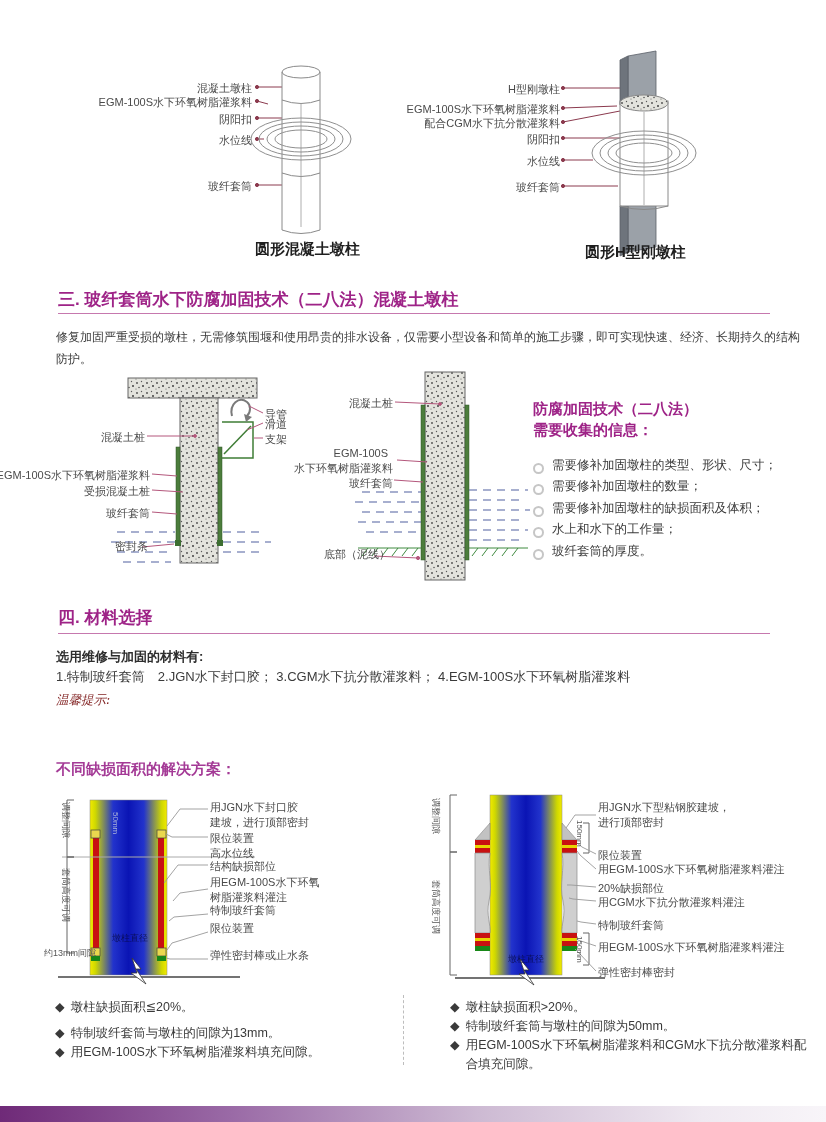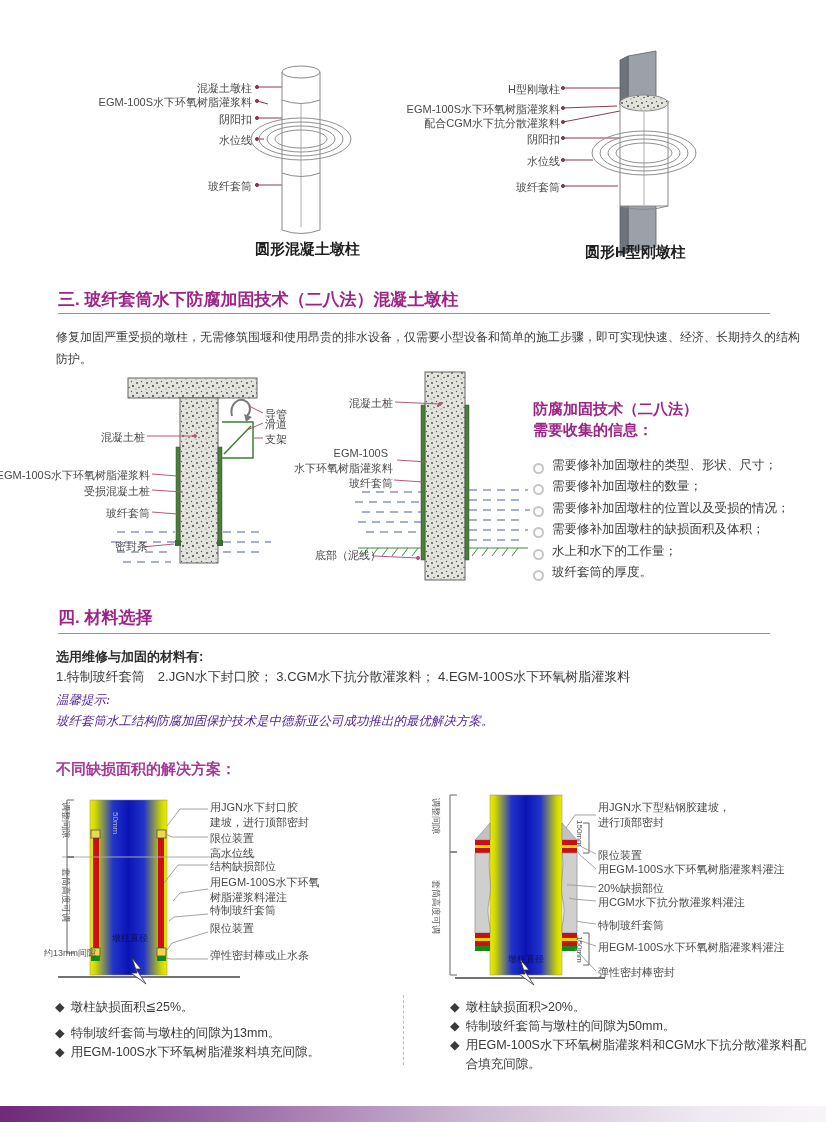--- a/index.html
+++ b/index.html
@@ -10,21 +10,21 @@
   .lbl.ra{text-align:right;}
   .cap{position:absolute;font-size:15px;font-weight:bold;color:#1f1f1f;white-space:nowrap;}
   .sec-title{position:absolute;font-size:17px;font-weight:bold;color:#9e2387;white-space:nowrap;}
   .sec-rule{position:absolute;height:1px;background:#c678ae;}
   .body-text{position:absolute;font-size:12px;line-height:1.85;color:#3c3c3c;}
   .info-title{font-size:15px;font-weight:bold;color:#9e2387;line-height:21px;white-space:nowrap;}
   .info-item{display:flex;align-items:flex-end;height:21.5px;font-size:12.5px;color:#3a3a3a;white-space:nowrap;}
   .ring{width:7px;height:7px;border:2px solid #c6c6c6;border-radius:50%;margin-right:8px;flex:none;background:#fff;}
   .bold-line{position:absolute;font-size:13px;font-weight:bold;color:#2e2e2e;white-space:nowrap;}
   .plain-line{position:absolute;font-size:13px;color:#3a3a3a;white-space:nowrap;}
-  .tip{position:absolute;font-size:12.5px;color:#4c1d95;font-family:"DejaVu Serif","Liberation Serif",serif;font-style:italic;white-space:nowrap;}
+  .tip{position:absolute;font-size:12.5px;color:#7f1d1d;font-family:"DejaVu Serif","Liberation Serif",serif;font-style:italic;white-space:nowrap;}
   .sol-head{position:absolute;font-size:15px;font-weight:bold;color:#a43a96;white-space:nowrap;}
   .vdim{position:absolute;font-size:9px;color:#555;white-space:nowrap;transform:rotate(90deg);transform-origin:left top;}
   .dim150{position:absolute;font-size:8px;color:#555;white-space:nowrap;transform:rotate(90deg);transform-origin:left top;}
   .diam{position:absolute;font-size:9px;color:rgba(5,5,40,.65);white-space:nowrap;}
   .gapnote{position:absolute;font-size:9px;color:#555;white-space:nowrap;}
   .bullets{position:absolute;font-size:12.5px;color:#3a3a3a;line-height:19px;}
   .brow{display:flex;margin-bottom:7px;}
   .bmark{flex:none;margin-right:6px;color:#3a3a3a;}
   .divider{position:absolute;border-left:1px dashed #bdbdbd;width:0;}
   .footer-bar{position:absolute;left:0;width:826px;height:16px;
@@ -233,58 +233,53 @@
       <line x1="97" y1="90" x2="127" y2="92"></line>
       <line x1="94" y1="110" x2="123" y2="112"></line>
       <line x1="74" y1="186" x2="118" y2="188"></line>
         <circle cx="118" cy="188" r="1.6" fill="#b4577c"></circle>
     </g>
   </svg>
   <div class="lbl ra" style="right:433px;top:397px;">混凝土桩</div>
   <div class="lbl ra" style="right:438px;top:447px;">EGM-100S</div>
   <div class="lbl ra" style="right:433px;top:443px;margin-top:19px;">水下环氧树脂灌浆料</div>
   <div class="lbl ra" style="right:433px;top:477px;">玻纤套筒</div>
-  <div class="lbl" style="left:315px;top:549px;">底部（泥线）</div>
+  <div class="lbl" style="left:324px;top:549px;font-family:Liberation Mono, monospace;">底部（泥线）</div>
 
   <div class="abs" style="left:533px;top:398px;width:268px;">
     <div class="info-title">防腐加固技术（二八法）</div>
     <div class="info-title">需要收集的信息：</div>
     <div style="height:12px;"></div>
     <div class="info-item">
         <span class="ring"></span>
         <span>需要修补加固墩柱的类型、形状、尺寸；</span>
       </div>
     <div class="info-item">
         <span class="ring"></span>
         <span>需要修补加固墩柱的数量；</span>
       </div>
     <div class="info-item">
         <span class="ring"></span>
-        <span>需要修补加固墩柱的位置以及受损的情况；</span>
-      </div>
-    <div class="info-item">
-        <span class="ring"></span>
         <span>需要修补加固墩柱的缺损面积及体积；</span>
       </div>
     <div class="info-item">
         <span class="ring"></span>
         <span>水上和水下的工作量；</span>
       </div>
     <div class="info-item">
         <span class="ring"></span>
         <span>玻纤套筒的厚度。</span>
       </div>
   </div>
 
   <div class="sec-title" style="left:58px;top:606px;">四. 材料选择</div>
   <div class="sec-rule" style="left:58px;top:633px;width:712px;"></div>
   <div class="bold-line" style="left:56px;top:648px;">选用维修与加固的材料有:</div>
   <div class="plain-line" style="left:56px;top:668px;">1.特制玻纤套筒　2.JGN水下封口胶；  3.CGM水下抗分散灌浆料；  4.EGM-100S水下环氧树脂灌浆料</div>
   <div class="tip" style="left:56px;top:692px;">温馨提示:</div>
-  <div class="tip" style="left:56px;top:713px;">玻纤套筒水工结构防腐加固保护技术是中德新亚公司成功推出的最优解决方案。</div>
 
   <div class="sol-head" style="left:56px;top:760px;">不同缺损面积的解决方案：</div>
 
   <svg class="abs" style="left:40px;top:793px;" width="370" height="205" viewBox="0 0 370 205">
     <defs>
       <linearGradient id="gradF" x1="0" y1="0" x2="1" y2="0">
         <stop offset="0" stop-color="#f2ea00"></stop>
           <stop offset="0.07" stop-color="#cfd800"></stop>
         <stop offset="0.30" stop-color="#2233cc"></stop>
           <stop offset="0.5" stop-color="#0a14b4"></stop>
@@ -400,21 +395,21 @@
   <div class="lbl" style="left:598px;top:863px;">用EGM-100S水下环氧树脂灌浆料灌注</div>
   <div class="lbl" style="left:598px;top:882px;">20%缺损部位</div>
   <div class="lbl" style="left:598px;top:896px;">用CGM水下抗分散灌浆料灌注</div>
   <div class="lbl" style="left:598px;top:919px;">特制玻纤套筒</div>
   <div class="lbl" style="left:598px;top:941px;">用EGM-100S水下环氧树脂灌浆料灌注</div>
   <div class="lbl" style="left:598px;top:966px;">弹性密封棒密封</div>
 
   <div class="bullets" style="left:55px;top:998px;width:345px;">
     <div class="brow">
         <span class="bmark">◆</span>
-        <span>墩柱缺损面积≦25%。</span>
+        <span>墩柱缺损面积≦20%。</span>
       </div>
     <div class="brow" style="margin-bottom:0;">
         <span class="bmark">◆</span>
         <span>特制玻纤套筒与墩柱的间隙为13mm。</span>
       </div>
     <div class="brow">
         <span class="bmark">◆</span>
         <span>用EGM-100S水下环氧树脂灌浆料填充间隙。</span>
       </div>
   </div>

